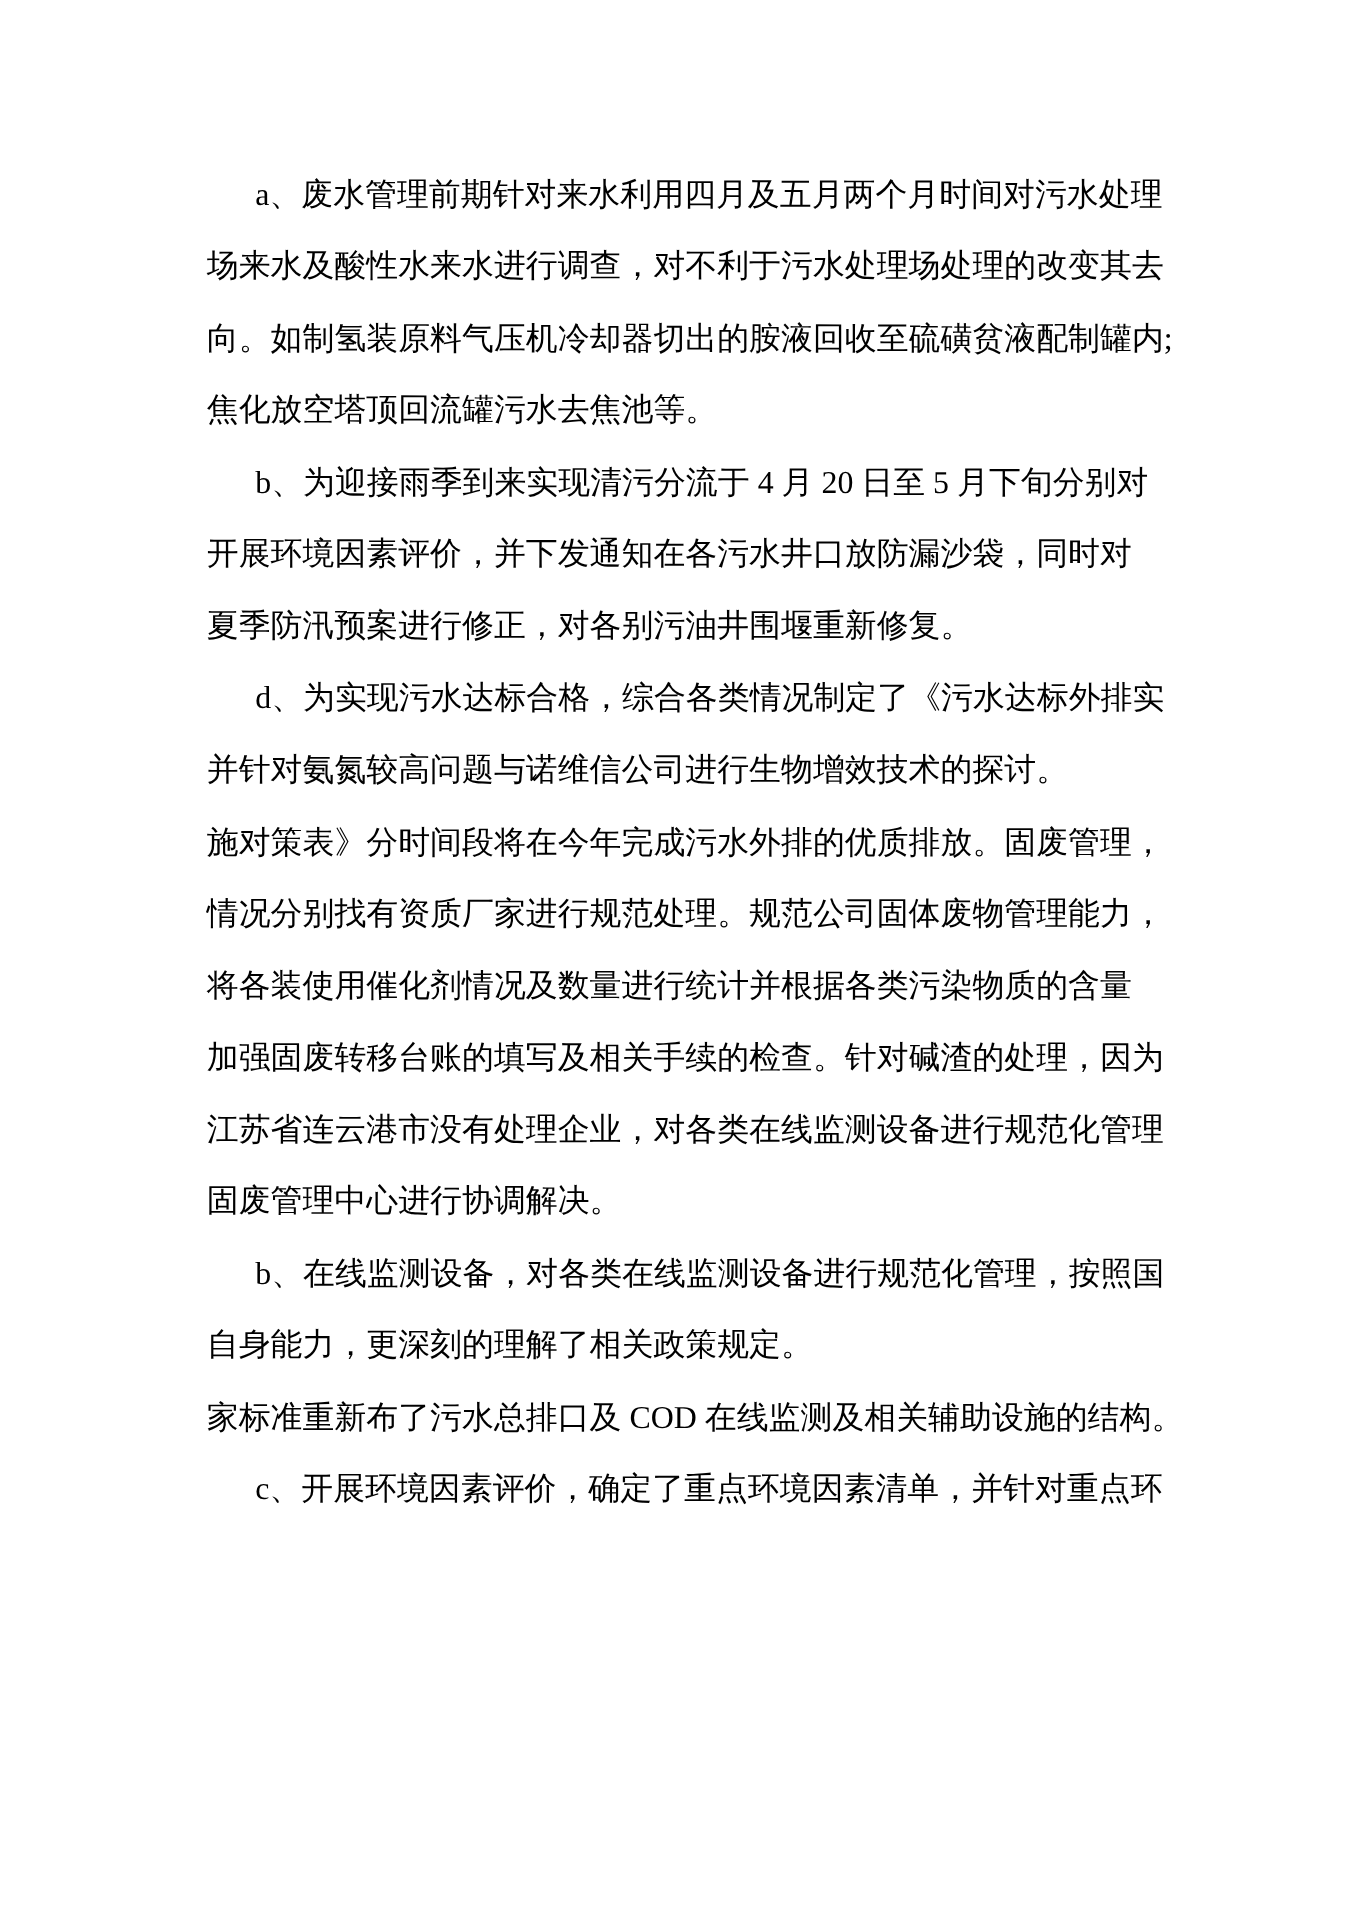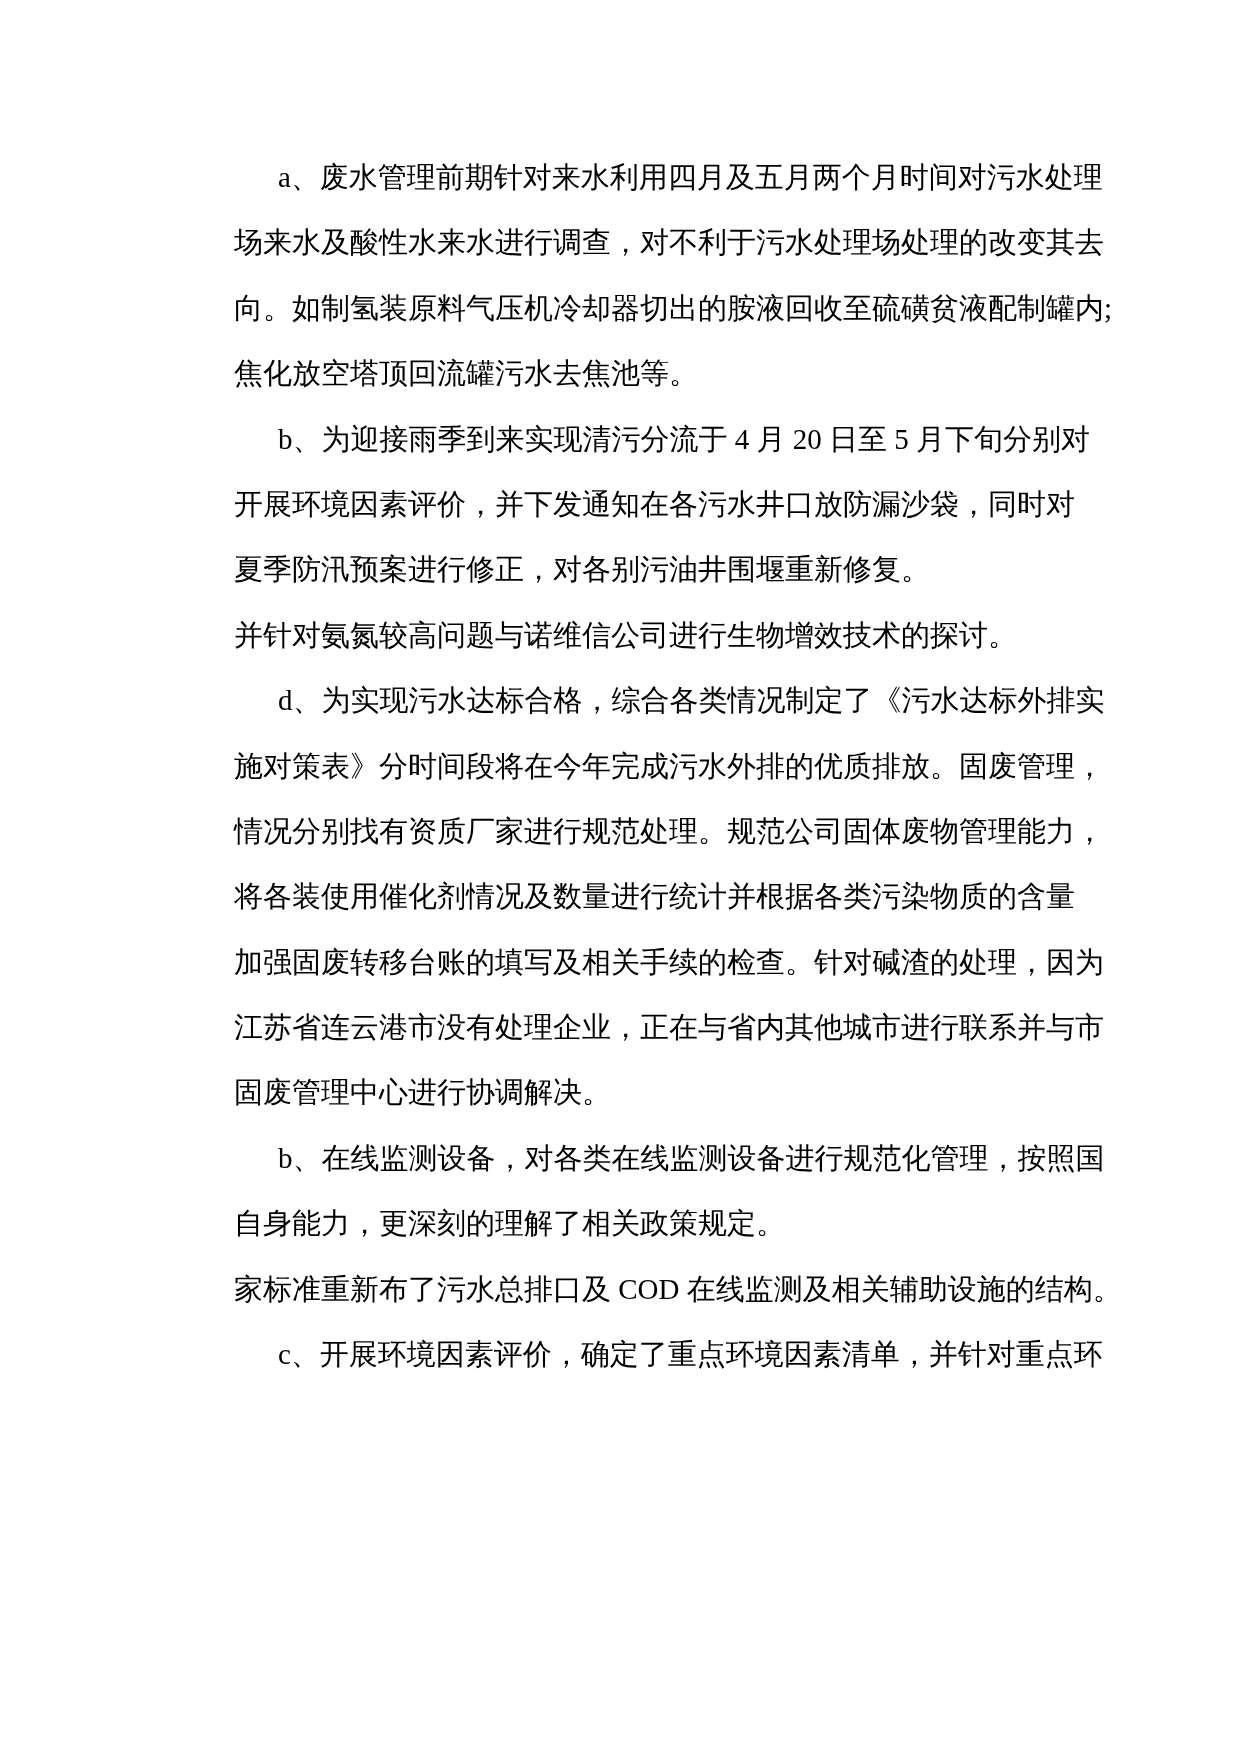--- a/index.html
+++ b/index.html
@@ -21,44 +21,43 @@
     width: 905px;
     font-family: "Liberation Serif", "DejaVu Serif", serif;
     font-size: 29px;
     color: #000000;
   }
   .line {
     height: 65.4px;
     line-height: 65.4px;
     white-space: nowrap;
     text-align: left;
-    margin-left: 46px;
   }
   .indent {
     text-indent: 44px;
   }
 </style>
 </head>
 <body>
 
 <div class="page">
   <div class="doc-body">
     <div class="line indent">a、废水管理前期针对来水利用四月及五月两个月时间对污水处理</div>
     <div class="line">场来水及酸性水来水进行调查，对不利于污水处理场处理的改变其去</div>
     <div class="line">向。如制氢装原料气压机冷却器切出的胺液回收至硫磺贫液配制罐内;</div>
     <div class="line">焦化放空塔顶回流罐污水去焦池等。</div>
     <div class="line indent">b、为迎接雨季到来实现清污分流于 4 月 20 日至 5 月下旬分别对</div>
     <div class="line">开展环境因素评价，并下发通知在各污水井口放防漏沙袋，同时对</div>
     <div class="line">夏季防汛预案进行修正，对各别污油井围堰重新修复。</div>
+    <div class="line indent">d、为实现污水达标合格，综合各类情况制定了《污水达标外排实</div>
     <div class="line">并针对氨氮较高问题与诺维信公司进行生物增效技术的探讨。</div>
-    <div class="line indent">d、为实现污水达标合格，综合各类情况制定了《污水达标外排实</div>
     <div class="line">施对策表》分时间段将在今年完成污水外排的优质排放。固废管理，</div>
     <div class="line">情况分别找有资质厂家进行规范处理。规范公司固体废物管理能力，</div>
     <div class="line">将各装使用催化剂情况及数量进行统计并根据各类污染物质的含量</div>
     <div class="line">加强固废转移台账的填写及相关手续的检查。针对碱渣的处理，因为</div>
-    <div class="line">江苏省连云港市没有处理企业，正在与省内其他城市进行联系并与市</div>
+    <div class="line">江苏省连云港市没有处理企业，对各类在线监测设备进行规范化管理</div>
     <div class="line">固废管理中心进行协调解决。</div>
     <div class="line indent">b、在线监测设备，对各类在线监测设备进行规范化管理，按照国</div>
     <div class="line">自身能力，更深刻的理解了相关政策规定。</div>
     <div class="line">家标准重新布了污水总排口及 COD 在线监测及相关辅助设施的结构。</div>
     <div class="line indent">c、开展环境因素评价，确定了重点环境因素清单，并针对重点环</div>
   </div>
 </div>
 
 </body></html>

